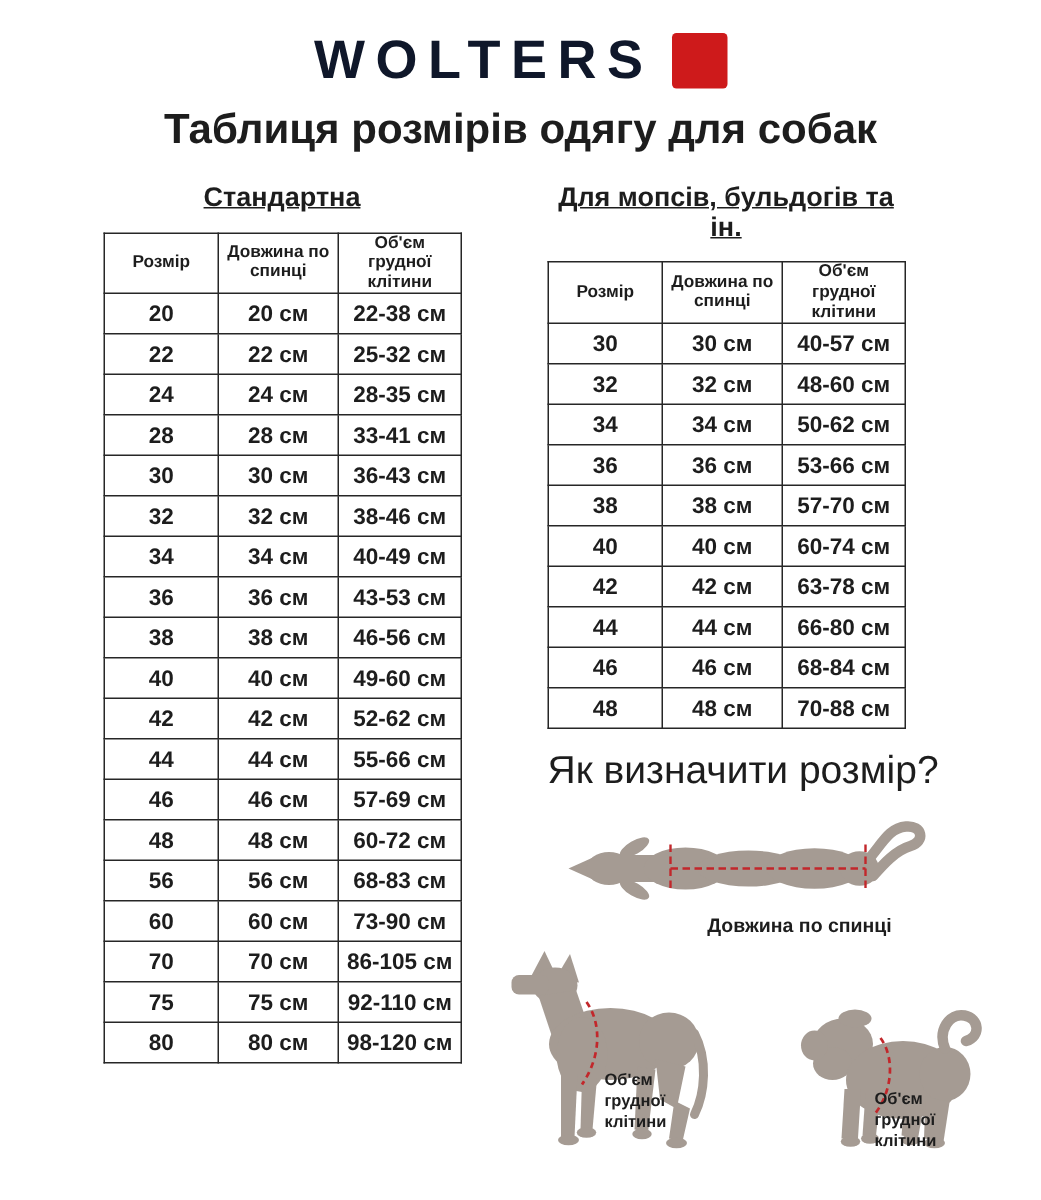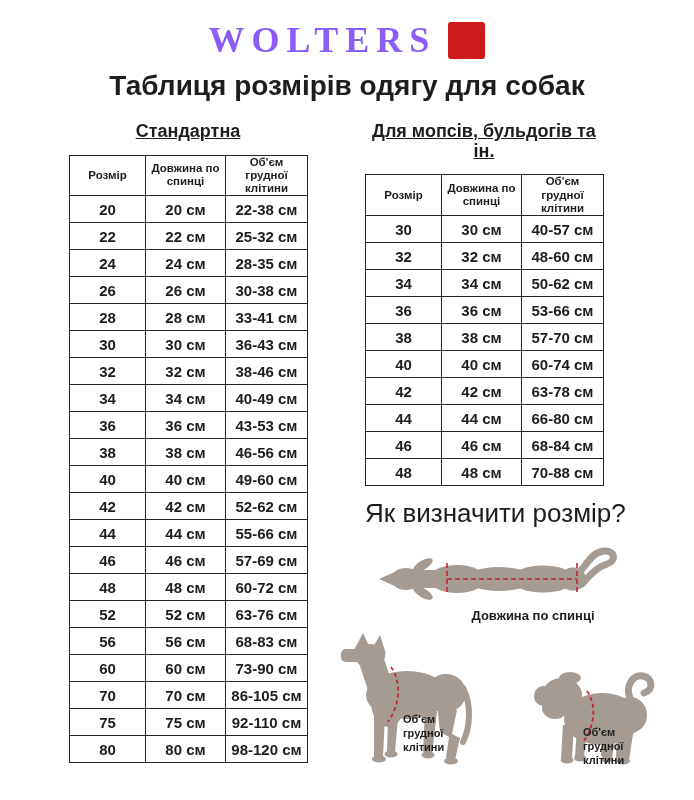--- a/index.html
+++ b/index.html
@@ -5,21 +5,21 @@
   html,body{margin:0;padding:0;}
   body{
     width:694px;height:800px;background:#ffffff;
     font-family:"Liberation Sans","DejaVu Sans",sans-serif;
     color:#1d1d1d;overflow:hidden;
   }
   .page{width:694px;height:800px;position:relative;padding-top:16px;box-sizing:border-box;}
 
   
   .logo-row{display:flex;align-items:center;justify-content:center;height:48px;}
-  .logo-text{font-size:36px;font-weight:bold;letter-spacing:7px;color:#8b5cf6;line-height:1;font-family:Liberation Serif, serif;}
+  .logo-text{font-size:36px;font-weight:bold;letter-spacing:7px;color:#0f172a;line-height:1;}
   .logo-square{width:37px;height:37px;background:#ce1a1b;border-radius:3px;margin-left:12px;}
   h1.page-title{font-size:28px;font-weight:bold;text-align:center;margin:7px 0 0 0;line-height:1.1;}
 
   
   .columns{display:flex;padding-left:69px;gap:58px;margin-top:20px;align-items:flex-start;}
   .col{width:238px;flex:0 0 auto;}
   h2.table-title{font-size:18px;font-weight:bold;text-align:center;margin:0 0 13px 0;line-height:1.1;text-decoration:underline;}
 
   table.size-table{border-collapse:collapse;width:238px;table-layout:fixed;}
   table.size-table col.c1{width:76px;}
@@ -90,25 +90,20 @@
               <td>22</td>
               <td>22 см</td>
               <td>25-32 см</td>
             </tr>
             <tr>
               <td>24</td>
               <td>24 см</td>
               <td>28-35 см</td>
             </tr>
             <tr>
-              <td>26</td>
-              <td>26 см</td>
-              <td>30-38 см</td>
-            </tr>
-            <tr>
               <td>28</td>
               <td>28 см</td>
               <td>33-41 см</td>
             </tr>
             <tr>
               <td>30</td>
               <td>30 см</td>
               <td>36-43 см</td>
             </tr>
             <tr>
@@ -148,25 +143,20 @@
             </tr>
             <tr>
               <td>46</td>
               <td>46 см</td>
               <td>57-69 см</td>
             </tr>
             <tr>
               <td>48</td>
               <td>48 см</td>
               <td>60-72 см</td>
-            </tr>
-            <tr>
-              <td>52</td>
-              <td>52 см</td>
-              <td>63-76 см</td>
             </tr>
             <tr>
               <td>56</td>
               <td>56 см</td>
               <td>68-83 см</td>
             </tr>
             <tr>
               <td>60</td>
               <td>60 см</td>
               <td>73-90 см</td>

